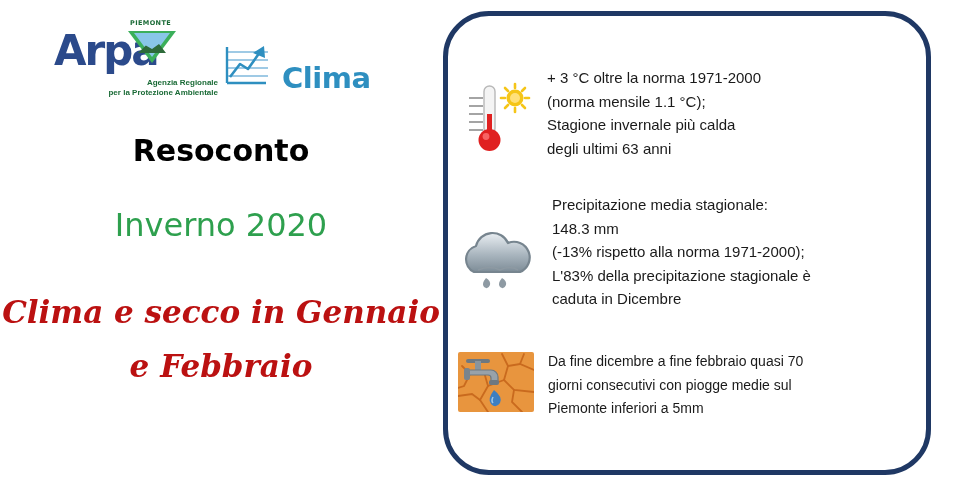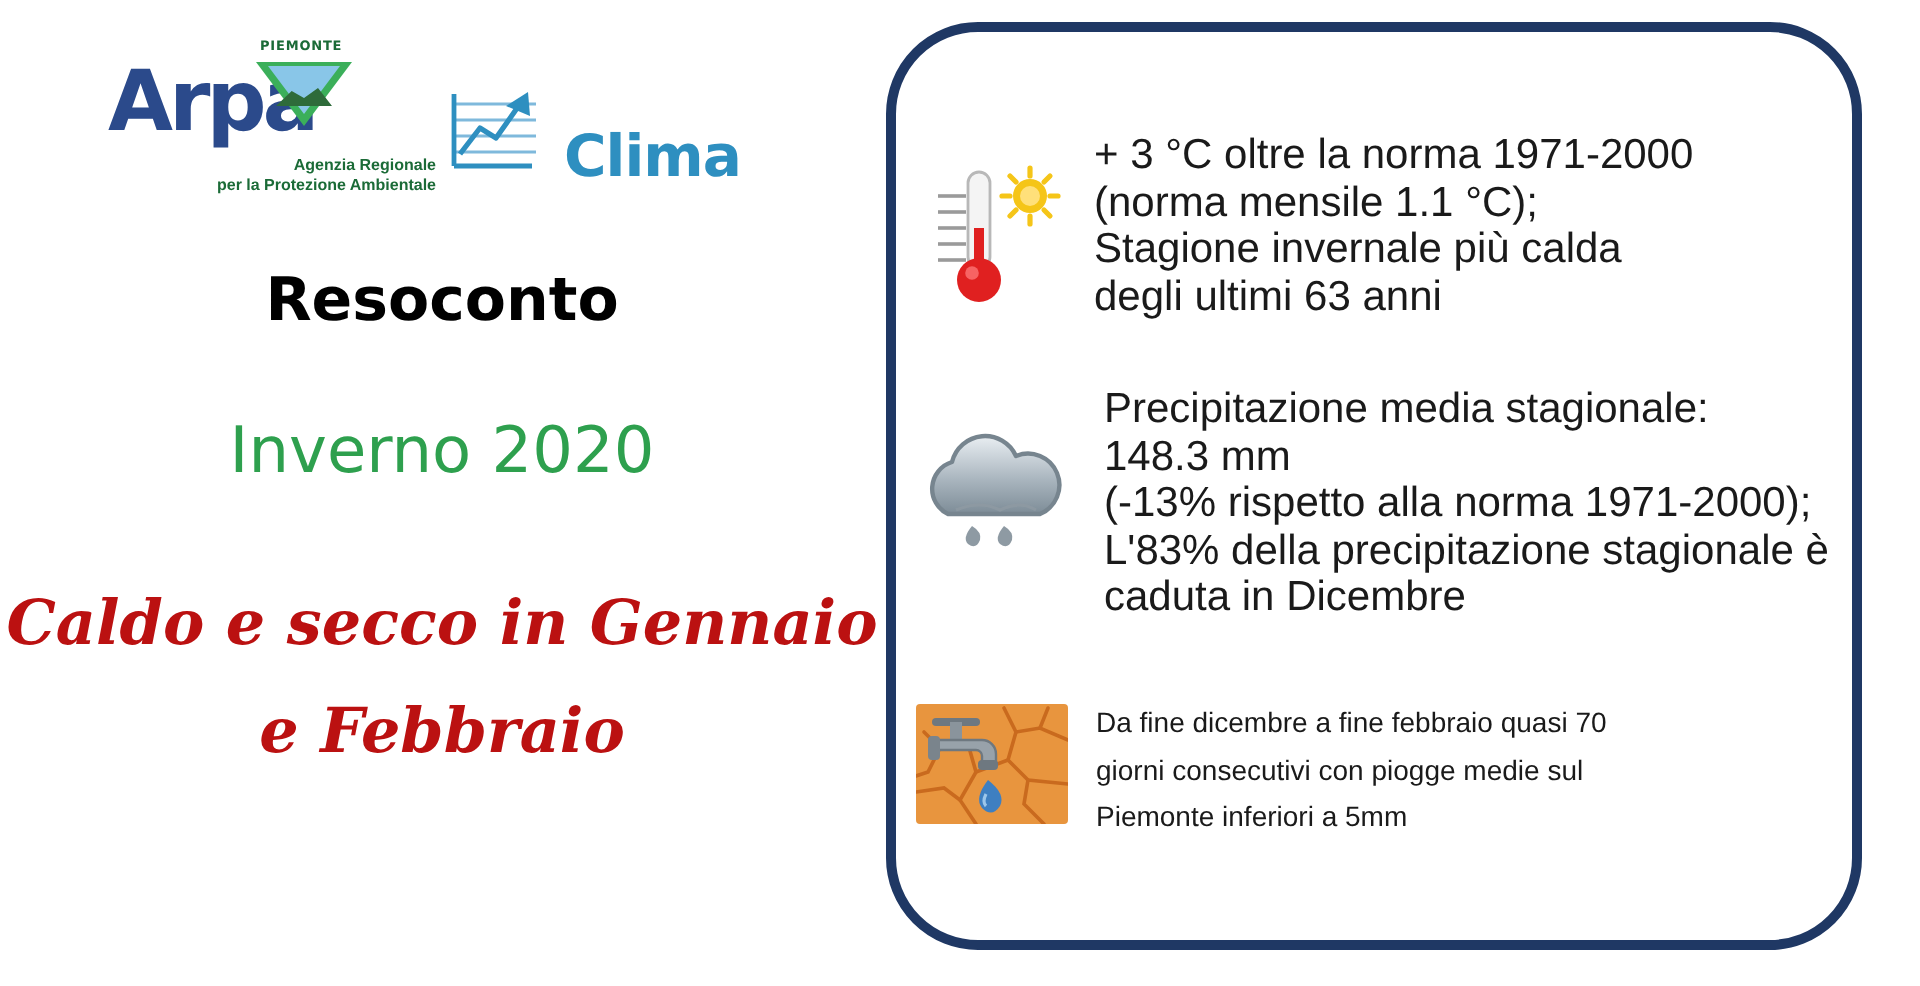--- a/index.html
+++ b/index.html
@@ -193,28 +193,28 @@
     position: absolute;
     display: flex;
     align-items: flex-start;
   }
   .fact-icon {
     flex: 0 0 auto;
     position: relative;
   }
   .fact-text {
     font-family: "Liberation Sans", sans-serif;
-    font-size: 21px;
+    font-size: 15px;
     line-height: 23.5px;
     color: #1a1a1a;
     white-space: pre-line;
   }
 
   #fact-temp   { left: 15px;  top: 48px;  }
-  #fact-precip { left: 8px;   top: 175px; }
+  #fact-precip { left: 8px;   top: 175px; align-items: center; }
   #fact-drought{ left: 10px;  top: 330px; }
 
   #fact-temp .fact-icon   { width: 70px; height: 78px; margin-right: 14px; margin-top: 14px; }
   #fact-precip .fact-icon { width: 82px; height: 66px; margin-right: 14px; margin-top: 24px; }
   #fact-drought .fact-icon{ width: 76px; height: 60px; margin-right: 14px; margin-top: 6px; }
 
   #fact-temp .fact-text    { padding-top: 2px; }
   #fact-precip .fact-text  { padding-top: 2px; }
   #fact-drought .fact-text { padding-top: 4px; font-size: 14px; }
 
@@ -255,21 +255,21 @@
           <polygon points="44,2 45,14 33,9" fill="#2E8FC0"></polygon>
         </svg>
       </div>
       <div class="clima-word">Clima</div>
     </div>
 
   </div>
 
   <div class="title-resoconto">Resoconto</div>
   <div class="title-inverno">Inverno 2020</div>
-  <div class="title-headline">Caldo e secco in Gennaio
+  <div class="title-headline">Clima e secco in Gennaio
 e Febbraio</div>
 
 </div>
 
 <div class="panel">
   <div class="panel-inner">
 
     <div class="fact" id="fact-temp">
       <div class="fact-icon">
         <svg class="icon-svg" viewBox="0 0 70 78" xmlns="http://www.w3.org/2000/svg">

